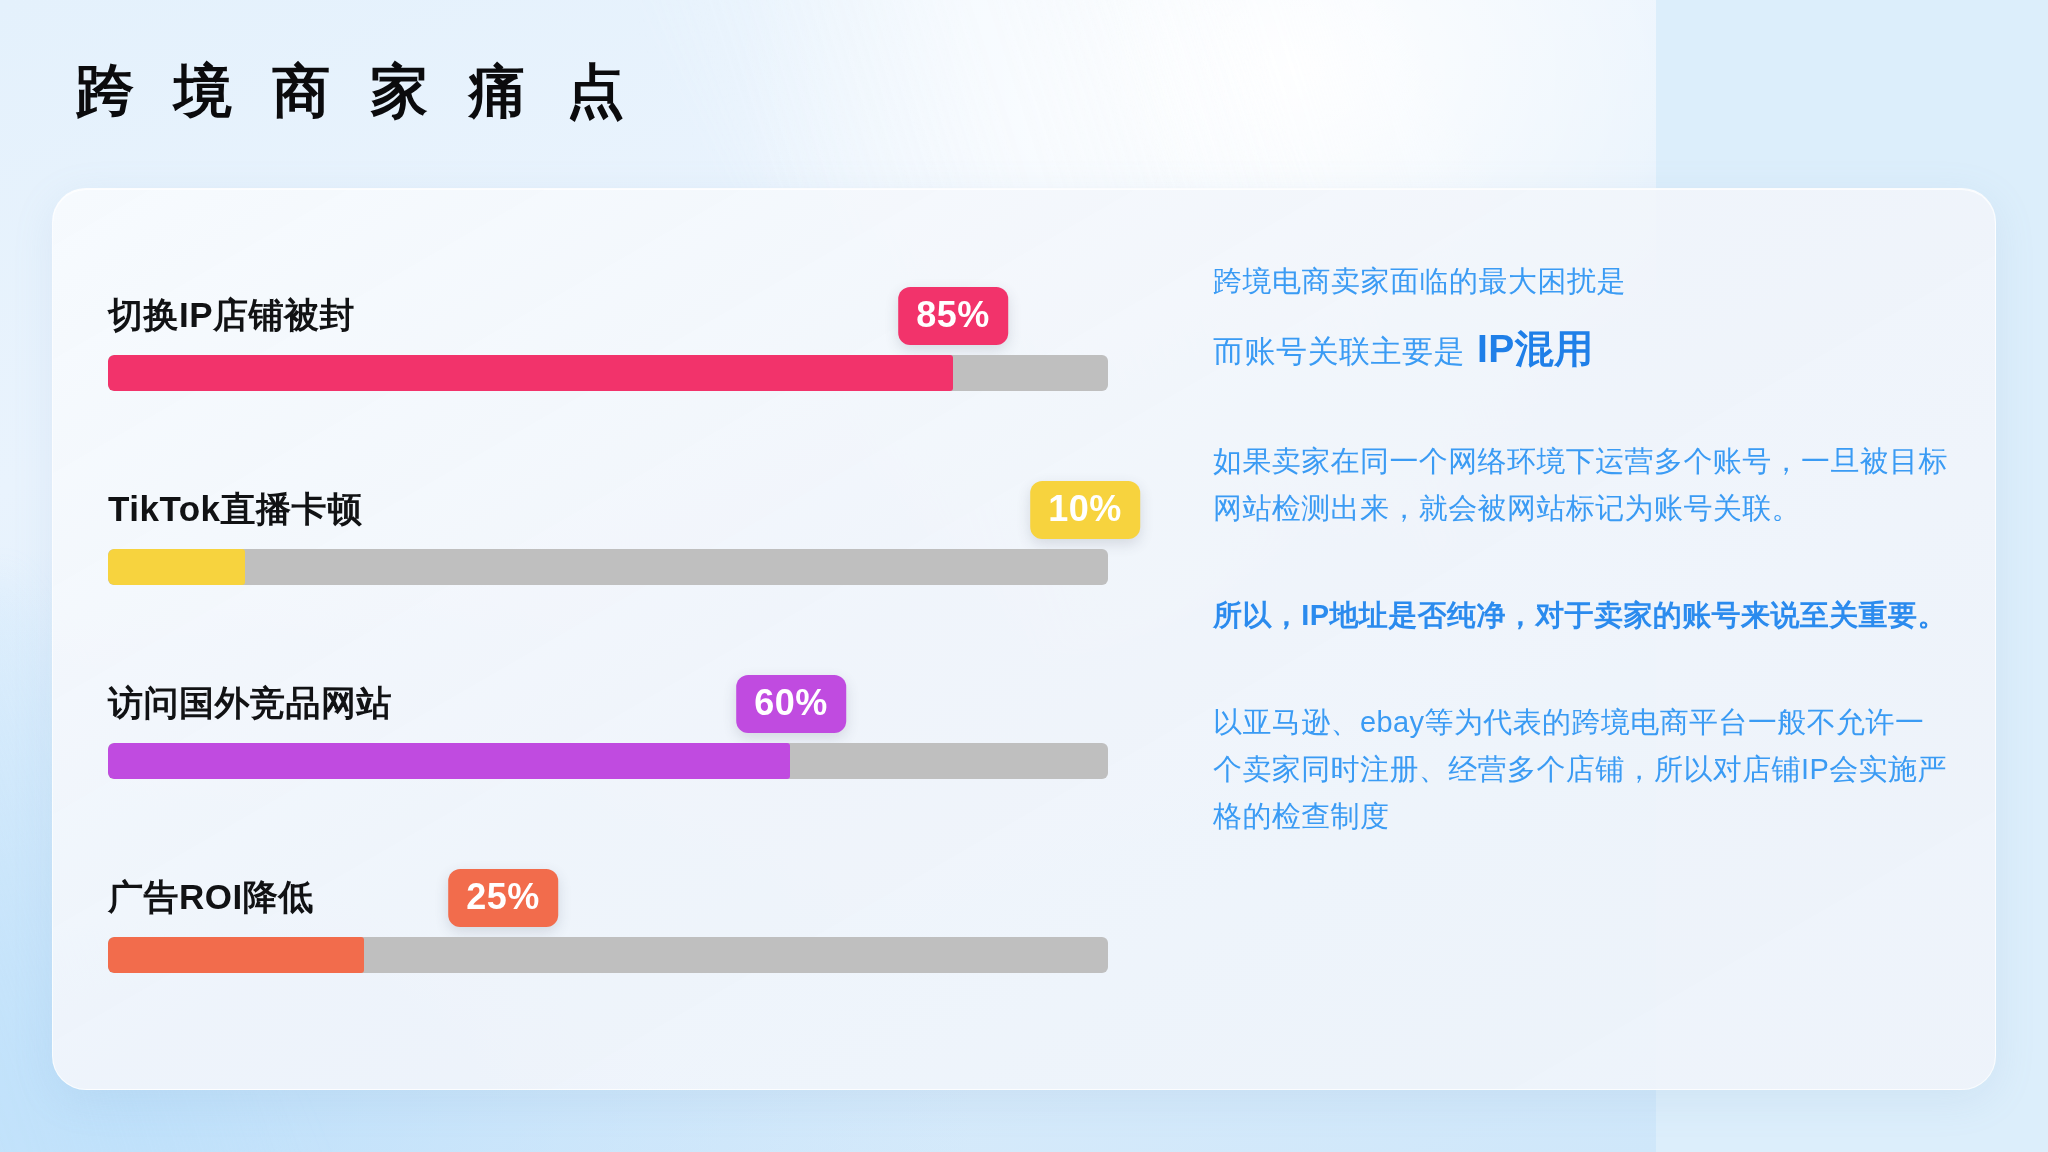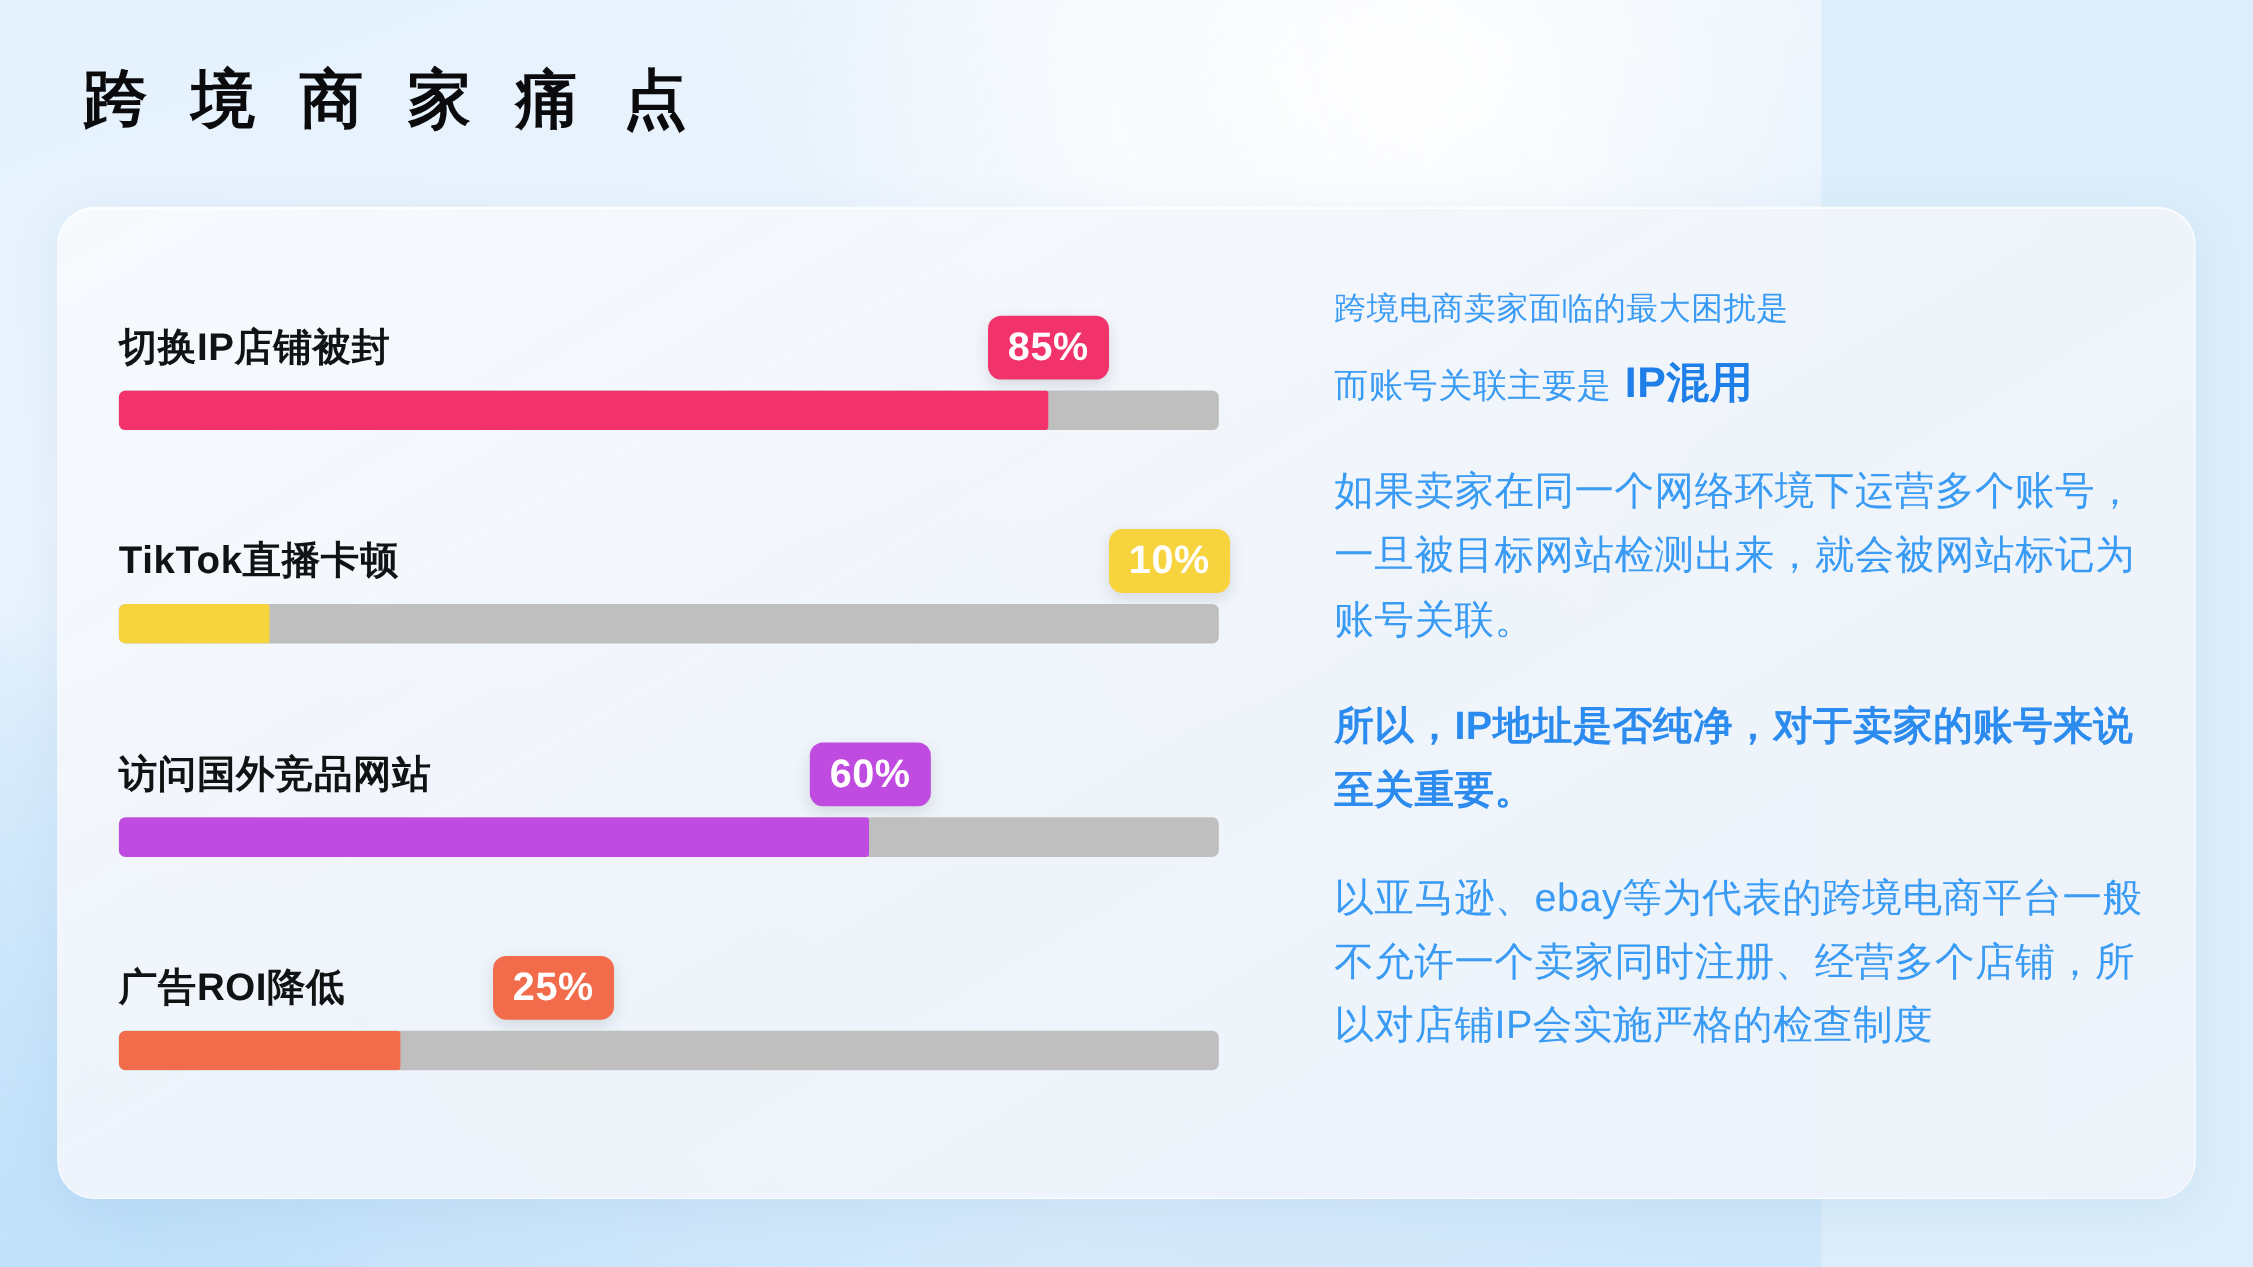--- a/index.html
+++ b/index.html
@@ -153,24 +153,24 @@
     letter-spacing: 0.5px;
   }
   .tp-line-mixed .strong {
     font-size: 39px;
     font-weight: 700;
     color: #1f7fe8;
     margin-left: 12px;
     letter-spacing: 0.5px;
   }
   .tp-para {
-    font-size: 36px;
+    font-size: 29px;
     line-height: 1.62;
     color: #3a9bf4;
-    margin-top: 39px;
+    margin-top: 60px;
     letter-spacing: 0.4px;
     width: 740px;
   }
   .tp-para.bold {
     font-weight: 700;
     color: #2b8bee;
   }
 </style>
 </head>
 <body>
@@ -193,21 +193,21 @@
           <div class="bar-badge" style="background:#f2336b; left:845px;">85%</div>
         </div>
         <div class="bar-track">
           <div class="bar-fill" style="width:84.5%; background:#f2336b;"></div>
         </div>
       </div>
 
       <div class="bar-row">
         <div class="bar-head">
           <div class="bar-label">TikTok直播卡顿</div>
-          <div class="bar-badge" style="background:#f7d33e; left:955px;text-align:center;">10%</div>
+          <div class="bar-badge" style="background:#f7d33e; left:977px;text-align:center;">10%</div>
         </div>
         <div class="bar-track">
           <div class="bar-fill" style="width:13.7%; background:#f7d33e;"></div>
         </div>
       </div>
 
       <div class="bar-row">
         <div class="bar-head">
           <div class="bar-label">访问国外竞品网站</div>
           <div class="bar-badge" style="background:#c04be0; left:683px;">60%</div>

